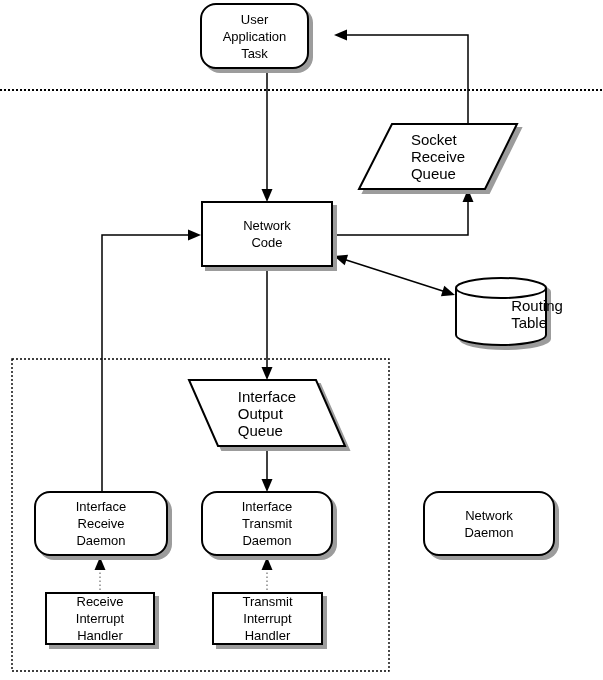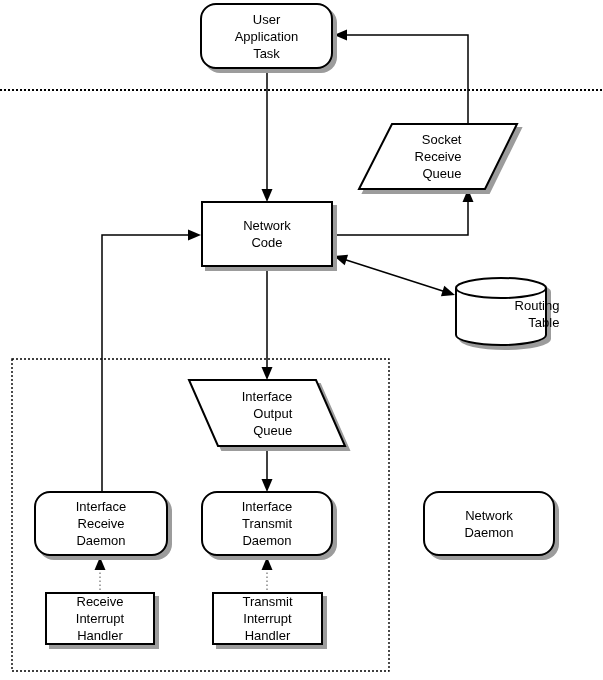--- a/index.html
+++ b/index.html
@@ -33,23 +33,23 @@
     line-height: 17px;
     color: #000000;
     width: 100%;
     height: 100%;
   }
   .label-overlay {
     position: absolute;
     display: flex;
     align-items: center;
     justify-content: center;
-    text-align: right;
+    text-align: left;
     white-space: pre-line;
-    font-size: 13px;
+    font-size: 15px;
     line-height: 17px;
     color: #000000;
     pointer-events: none;
   }
   .edge-line { stroke: #000000; stroke-width: 1.5; fill: none; }
   .edge-head { fill: #000000; stroke: none; }
   .dotted-edge { stroke: #777777; stroke-width: 1.3; stroke-dasharray: 1.5,2.5; fill: none; }
   .shape-outline { fill: #ffffff; stroke: #000000; stroke-width: 2; }
   .shape-shadow { fill: #9c9c9c; stroke: #9c9c9c; stroke-width: 2; }
   .boundary { stroke: #000000; fill: none; }
@@ -121,21 +121,21 @@
       <polygon points="189,380 316,380 345,446 218,446" class="shape-outline"></polygon>
     </g>
 
     <g>
       <path class="shape-shadow" d="M460,292 C460,286.5 480,282 505,282 C530,282 550,286.5 550,292 L550,339 C550,344.5 530,349 505,349 C480,349 460,344.5 460,339 Z"></path>
       <path class="shape-outline" d="M456,288 C456,282.5 476,278 501,278 C526,278 546,282.5 546,288 L546,335 C546,340.5 526,345 501,345 C476,345 456,340.5 456,335 Z"></path>
       <path d="M456,288 C456,293.5 476,298 501,298 C526,298 546,293.5 546,288" fill="none" stroke="#000000" stroke-width="2"></path>
     </g>
   </svg>
 
-  <div class="node rounded" style="left:200px; top:3px; width:133px; height:66px;">
+  <div class="node rounded" style="left:200px; top:3px; width:109px; height:66px;">
     <div class="label">User
 Application
 Task</div>
   </div>
 
   <div class="node" style="left:201px; top:201px; width:132px; height:66px;">
     <div class="label">Network
 Code</div>
   </div>
 

